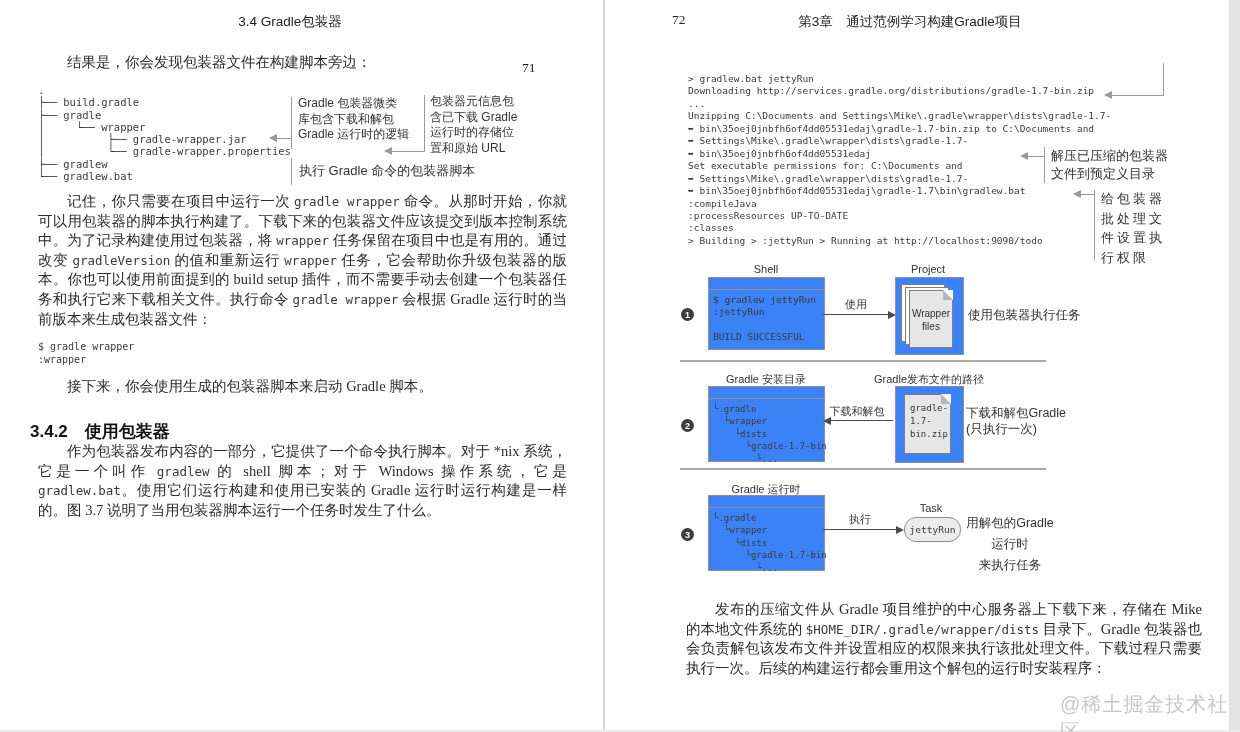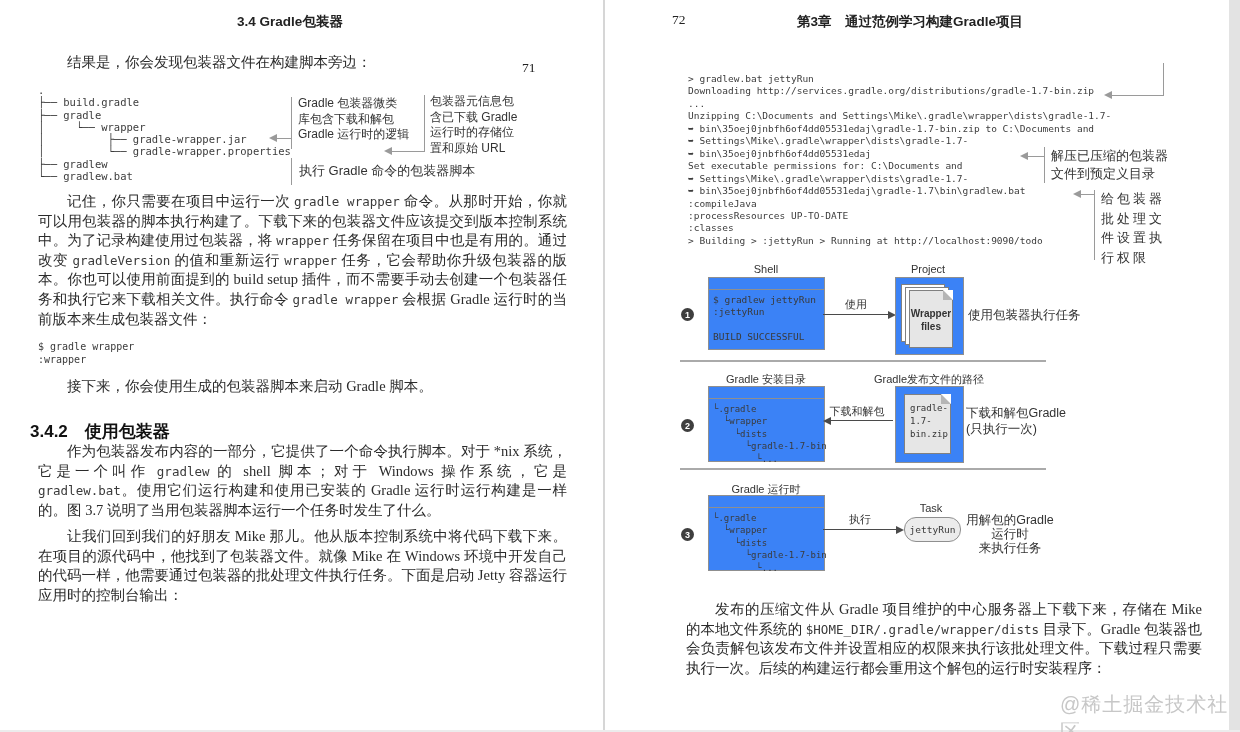--- a/index.html
+++ b/index.html
@@ -1,19 +1,19 @@
 <!DOCTYPE html>
 <html><head>
 <meta charset="utf-8">
 <style>
   html,body{margin:0;padding:0;background:#ffffff;}
   #canvas{position:relative;width:1240px;height:732px;background:#ffffff;overflow:hidden;
           font-family:"Liberation Serif","DejaVu Serif",serif;color:#2b2b2b;}
   .abs{position:absolute;}
-  .sans{font-family:"Liberation Sans","DejaVu Sans",sans-serif;font-weight:bold;}
+  .sans{font-family:"Liberation Sans","DejaVu Sans",sans-serif;}
   .pre{white-space:pre;}
   .preline{white-space:pre-line;}
   .body-par{font-size:14.5px;line-height:19.6px;text-align:justify;text-indent:2em;color:#2b2b2b;}
   .body-par code{font-family:"DejaVu Sans Mono","Liberation Mono",monospace;font-size:12.5px;color:#3a3a3a;}
   .header-txt{font-size:13.5px;color:#222;}
   .pagenum{font-size:13.5px;color:#222;}
   .codeblock{font-family:"DejaVu Sans Mono","Liberation Mono",monospace;color:#3c3c3c;margin:0;}
   .callout{font-family:"Liberation Sans","DejaVu Sans",sans-serif;color:#333;}
   .hline{position:absolute;background:#9a9a9a;height:1px;}
   .vline{position:absolute;background:#9a9a9a;width:1px;}
@@ -86,21 +86,20 @@
 
   <pre class="abs codeblock pre" style="left:38px;top:341px;font-size:10px;line-height:12.5px;">$ gradle wrapper
 :wrapper</pre>
 
   <div class="abs body-par" style="left:38px;top:377px;width:528px;">接下来，你会使用生成的包装器脚本来启动 Gradle 脚本。</div>
 
   <div class="abs heading2" style="left:30px;top:412px;">3.4.2　使用包装器</div>
 
   <p class="abs body-par" style="left:38px;top:442px;width:529px;margin:0;"><span>作为包装器发布内容的一部分，它提供了一个命令执行脚本。对于 *nix 系统，它是一个叫作 </span><code>gradlew</code><span> 的 shell 脚本；对于 Windows 操作系统，它是 </span><code>gradlew.bat</code><span>。使用它们运行构建和使用已安装的 Gradle 运行时运行构建是一样的。图 3.7 说明了当用包装器脚本运行一个任务时发生了什么。</span></p>
 
-  <div class="abs body-par" style="left:38px;top:527px;width:529px;">让我们回到我们的好朋友 Mike 那儿。他从版本控制系统中将代码下载下来。在项目的源代码中，他找到了包装器文件。就像 Mike 在 Windows 环境中开发自己的代码一样，他需要通过包装器的批处理文件执行任务。下面是启动 Jetty 容器运行应用时的控制台输出：</div>
 
   <div class="abs pagenum" style="left:672px;top:12px;">72</div>
   <div class="abs sans header-txt" style="left:740px;top:13px;width:340px;text-align:center;">第3章　通过范例学习构建Gradle项目</div>
 
   <pre class="abs codeblock pre" style="left:688px;top:73px;font-size:9.5px;line-height:12.45px;">&gt; gradlew.bat jettyRun
 Downloading http://services.gradle.org/distributions/gradle-1.7-bin.zip
 ...
 Unzipping C:\Documents and Settings\Mike\.gradle\wrapper\dists\gradle-1.7-
 ➥ bin\35oej0jnbfh6of4dd05531edaj\gradle-1.7-bin.zip to C:\Documents and
 ➥ Settings\Mike\.gradle\wrapper\dists\gradle-1.7-
@@ -190,21 +189,21 @@
   └wrapper
     └dists
       └gradle-1.7-bin
         └...</pre>
   </div>
   <div class="shaft" style="left:823px;top:529px;width:74px;"></div>
   <div class="tri-r-dark" style="left:896px;top:526px;"></div>
   <div class="dlabel" style="left:860px;top:512px;">执行</div>
   <div class="dlabel" style="left:931px;top:502px;">Task</div>
   <div class="taskpill" style="left:904px;top:517px;width:55px;height:23px;">jettyRun</div>
-  <div class="note" style="left:960px;top:513px;width:100px;text-align:center;line-height:14px;">用解包的Gradle运行时
+  <div class="note" style="left:960px;top:513px;width:100px;text-align:center;line-height:21px;">用解包的Gradle运行时
 来执行任务</div>
 
 
   <p class="abs body-par" style="left:686px;top:600px;width:516px;margin:0;"><span>发布的压缩文件从 Gradle 项目维护的中心服务器上下载下来，存储在 Mike 的本地文件系统的 </span><code>$HOME_DIR/.gradle/wrapper/dists</code><span> 目录下。Gradle 包装器也会负责解包该发布文件并设置相应的权限来执行该批处理文件。下载过程只需要执行一次。后续的构建运行都会重用这个解包的运行时安装程序：</span></p>
 
   <div class="abs watermark" style="left:1060px;top:691px;">@稀土掘金技术社区</div>
 
 </div>
 
 </body></html>

